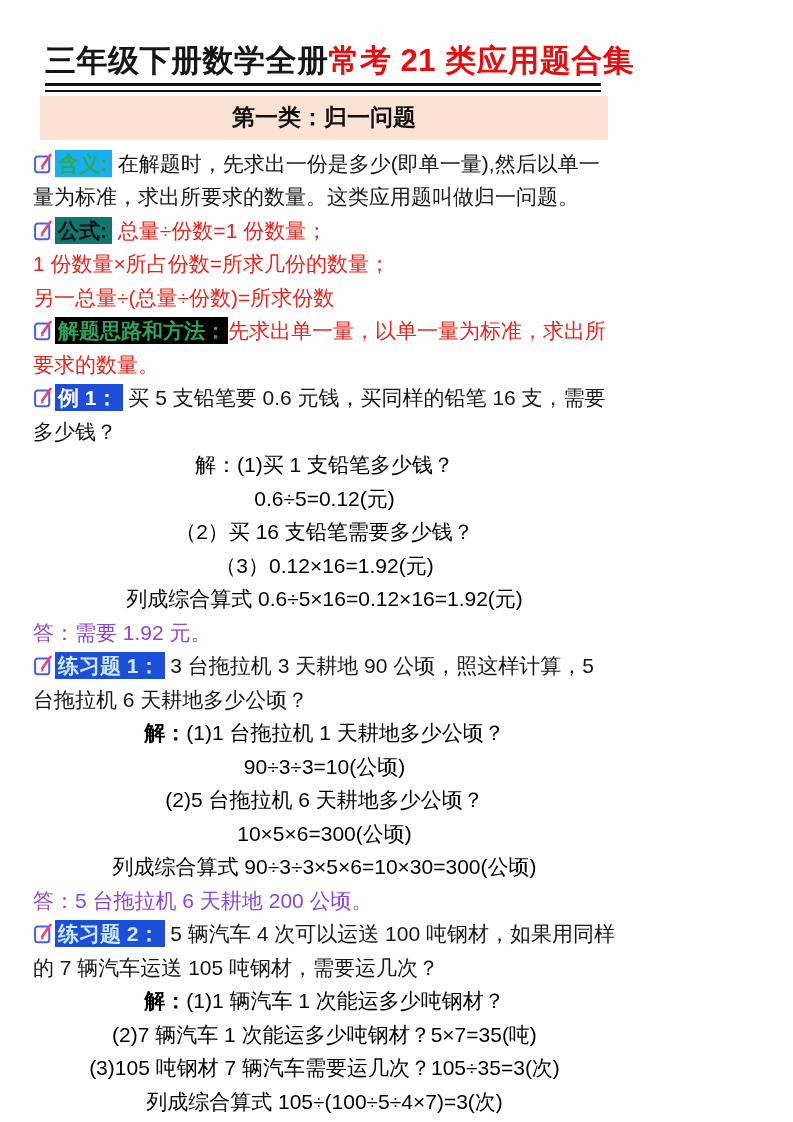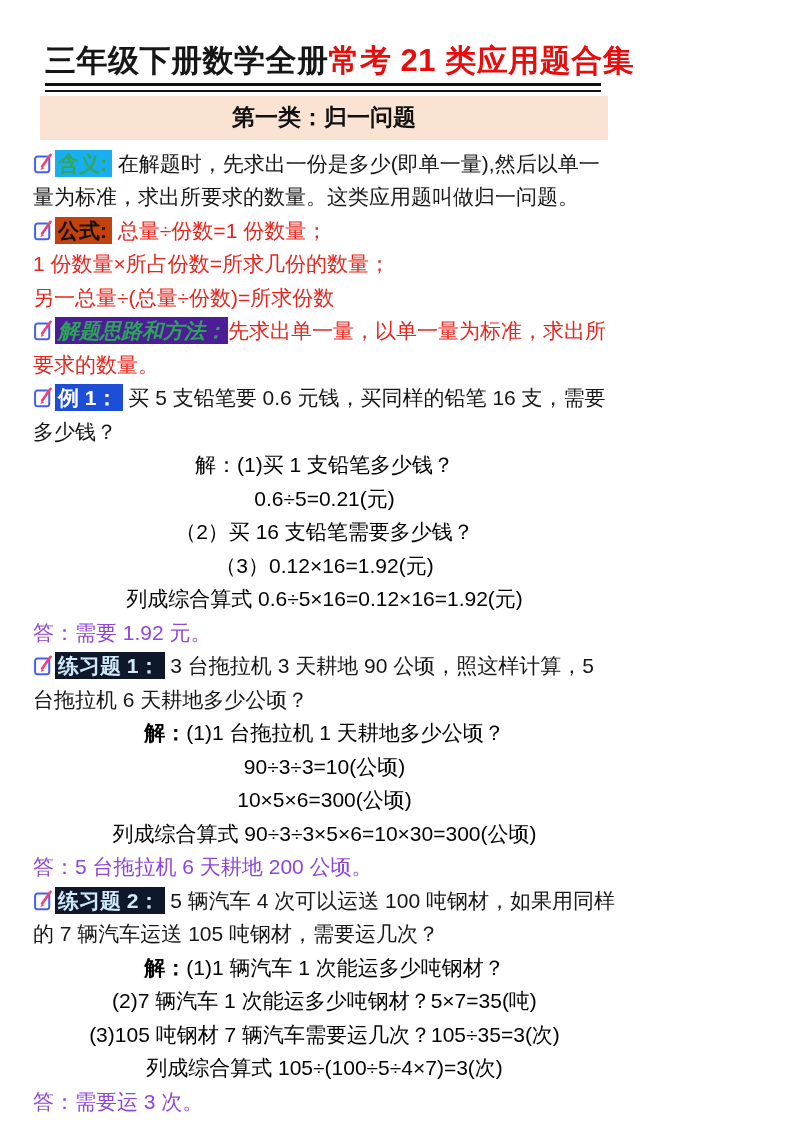--- a/index.html
+++ b/index.html
@@ -27,24 +27,24 @@
   }
   
   .main{
     margin:7px 30px 0 33px;
     font-size:21px;line-height:33.5px;
   }
   .main p{margin:0;}
   .clip{vertical-align:-4px;margin-right:2px;}
   .hl{padding:2px 5px 2px 3px;font-weight:700;text-align:center;}
   .hl-meaning{background:#18aeef;color:#2fa85c;}
-  .hl-formula{background:#c2410c;color:#111;}
-  .hl-method{background:#4c1d95;color:#2da25a;padding-right:2px;font-style:italic;}
+  .hl-formula{background:#0f766e;color:#111;}
+  .hl-method{background:#000000;color:#2da25a;padding-right:2px;}
   .hl-example{background:#1d4ed8;color:#ffffff;}
-  .hl-practice{background:#0f172a;color:#cfe9fb;}
+  .hl-practice{background:#1d4ed8;color:#cfe9fb;}
   .red{color:#e8251d;}
   .indent{margin-left:102px;}
   .sol{text-align:center;color:#000000;}
   .sol .b{font-weight:700;}
   .ans{color:#8f45d8;}
 </style>
 </head>
 <body>
 
 <div class="page">
@@ -76,33 +76,34 @@
           <path d="M21 2 L11 16" stroke="#f0407c" stroke-width="3.2" stroke-linecap="round"></path>
           <path d="M11 16 l-2 4.2 4.2-1.8 z" fill="#f0407c"></path>
         </svg><span class="hl hl-method">解题思路和方法：</span><span class="red">先求出单一量，以单一量为标准，求出所要求的数量。</span></p>
 
     <p><svg class="clip" width="20" height="22" viewBox="0 0 24 26">
           <rect x="2.5" y="4" width="17" height="19" rx="3" fill="none" stroke="#4a5fe8" stroke-width="2.4"></rect>
           <path d="M21 2 L11 16" stroke="#f0407c" stroke-width="3.2" stroke-linecap="round"></path>
           <path d="M11 16 l-2 4.2 4.2-1.8 z" fill="#f0407c"></path>
         </svg><span class="hl hl-example">例 1：</span> <span>买 5 支铅笔要 0.6 元钱，买同样的铅笔 16 支，需要多少钱？</span></p>
     <p class="sol"><span>解：</span><span>(1)买 1 支铅笔多少钱？</span></p>
-    <p class="sol">0.6÷5=0.21(元)</p>
+    <p class="sol">0.6÷5=0.12(元)</p>
     <p class="sol">（2）买 16 支铅笔需要多少钱？</p>
     <p class="sol">（3）0.12×16=1.92(元)</p>
     <p class="sol">列成综合算式 0.6÷5×16=0.12×16=1.92(元)</p>
     <p class="ans">答：需要 1.92 元。</p>
 
     <p><svg class="clip" width="20" height="22" viewBox="0 0 24 26">
           <rect x="2.5" y="4" width="17" height="19" rx="3" fill="none" stroke="#4a5fe8" stroke-width="2.4"></rect>
           <path d="M21 2 L11 16" stroke="#f0407c" stroke-width="3.2" stroke-linecap="round"></path>
           <path d="M11 16 l-2 4.2 4.2-1.8 z" fill="#f0407c"></path>
         </svg><span class="hl hl-practice">练习题 1：</span> <span>3 台拖拉机 3 天耕地 90 公顷，照这样计算，5 台拖拉机 6 天耕地多少公顷？</span></p>
     <p class="sol"><span class="b">解：</span><span>(1)1 台拖拉机 1 天耕地多少公顷？</span></p>
     <p class="sol">90÷3÷3=10(公顷)</p>
+    <p class="sol">(2)5 台拖拉机 6 天耕地多少公顷？</p>
     <p class="sol">10×5×6=300(公顷)</p>
     <p class="sol">列成综合算式 90÷3÷3×5×6=10×30=300(公顷)</p>
     <p class="ans">答：5 台拖拉机 6 天耕地 200 公顷。</p>
 
     <p><svg class="clip" width="20" height="22" viewBox="0 0 24 26">
           <rect x="2.5" y="4" width="17" height="19" rx="3" fill="none" stroke="#4a5fe8" stroke-width="2.4"></rect>
           <path d="M21 2 L11 16" stroke="#f0407c" stroke-width="3.2" stroke-linecap="round"></path>
           <path d="M11 16 l-2 4.2 4.2-1.8 z" fill="#f0407c"></path>
         </svg><span class="hl hl-practice">练习题 2：</span> <span>5 辆汽车 4 次可以运送 100 吨钢材，如果用同样的 7 辆汽车运送 105 吨钢材，需要运几次？</span></p>
     <p class="sol"><span class="b">解：</span><span>(1)1 辆汽车 1 次能运多少吨钢材？</span></p>

